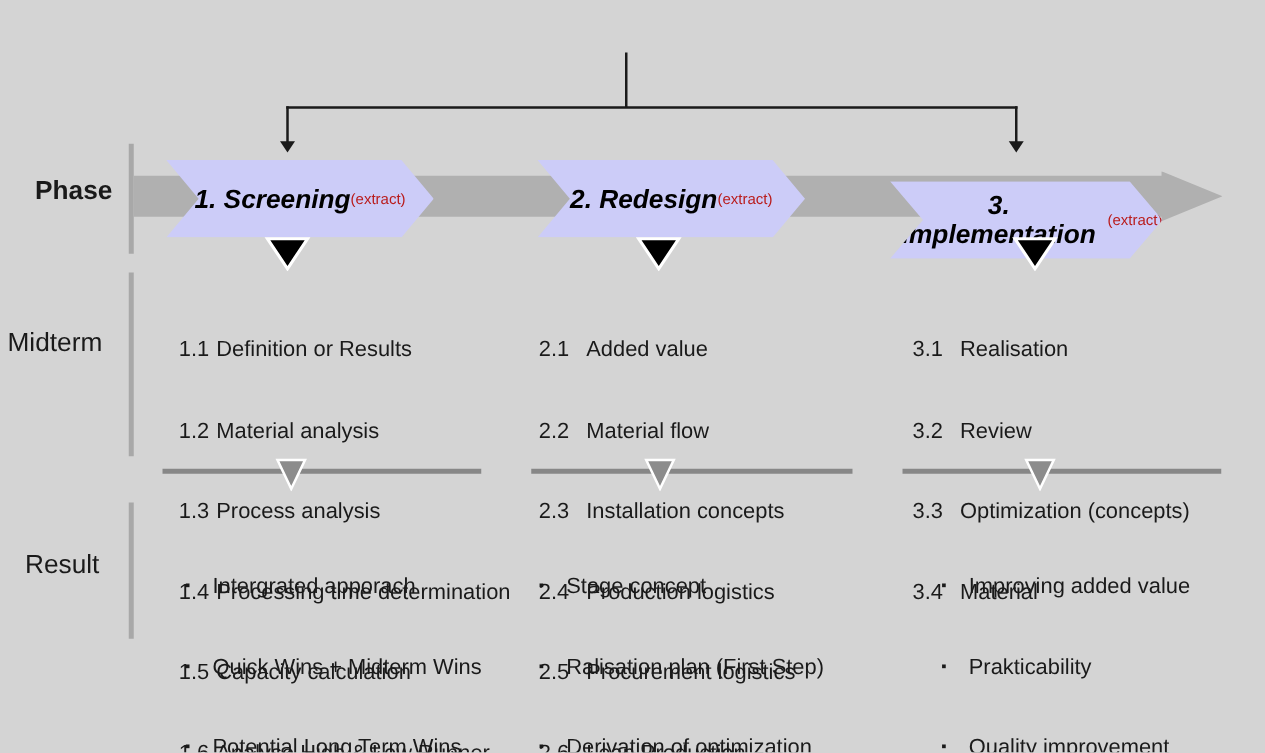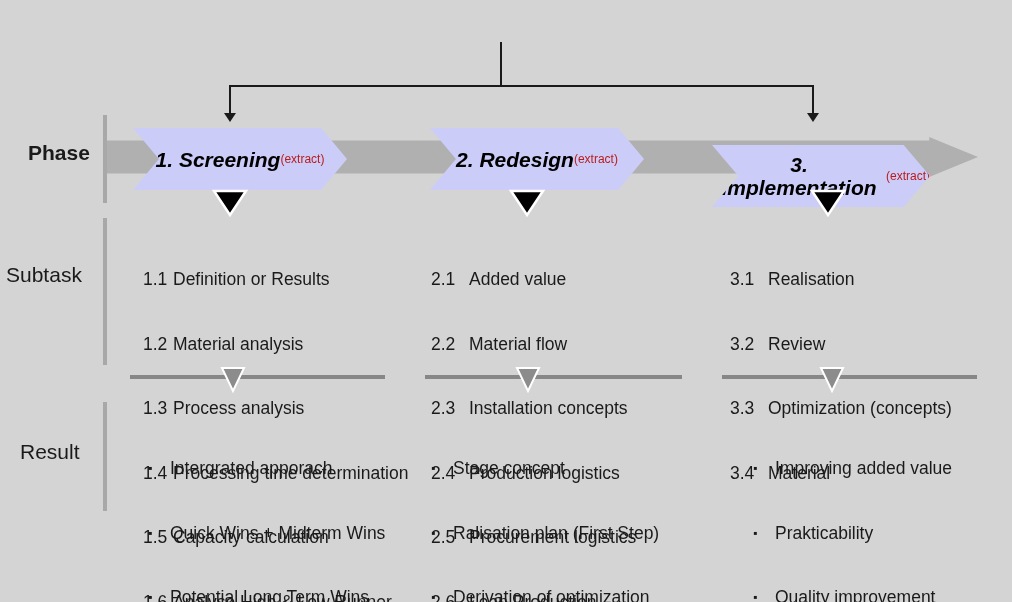--- a/index.html
+++ b/index.html
@@ -53,21 +53,21 @@
 
 
   <div class="abs cline" style="left:500px;top:42px;width:2px;height:44px;"></div>
   <div class="abs cline" style="left:229px;top:85px;width:585px;height:2px;"></div>
   <div class="abs cline" style="left:229px;top:85px;width:2px;height:29px;"></div>
   <div class="abs arrowhead" style="left:224px;top:113px;"></div>
   <div class="abs cline" style="left:812px;top:85px;width:2px;height:29px;"></div>
   <div class="abs arrowhead" style="left:807px;top:113px;"></div>
 
   <div class="abs rowlabel" style="left:28px;top:141px;font-weight:bold;">Phase</div>
-  <div class="abs rowlabel" style="left:6px;top:263px;">Subtask</div>
+  <div class="abs rowlabel" style="left:6px;top:263px;">Midterm</div>
   <div class="abs rowlabel" style="left:20px;top:440px;">Result</div>
 
   <div class="abs vbar" style="top:115px;height:88px;"></div>
   <div class="abs vbar" style="top:218px;height:147px;"></div>
   <div class="abs vbar" style="top:402px;height:109px;"></div>
 
   <div class="abs band"></div>
 
   <div class="abs chevron" style="left:133px;width:214px;">
     <div class="ph-title">1. Screening</div>

